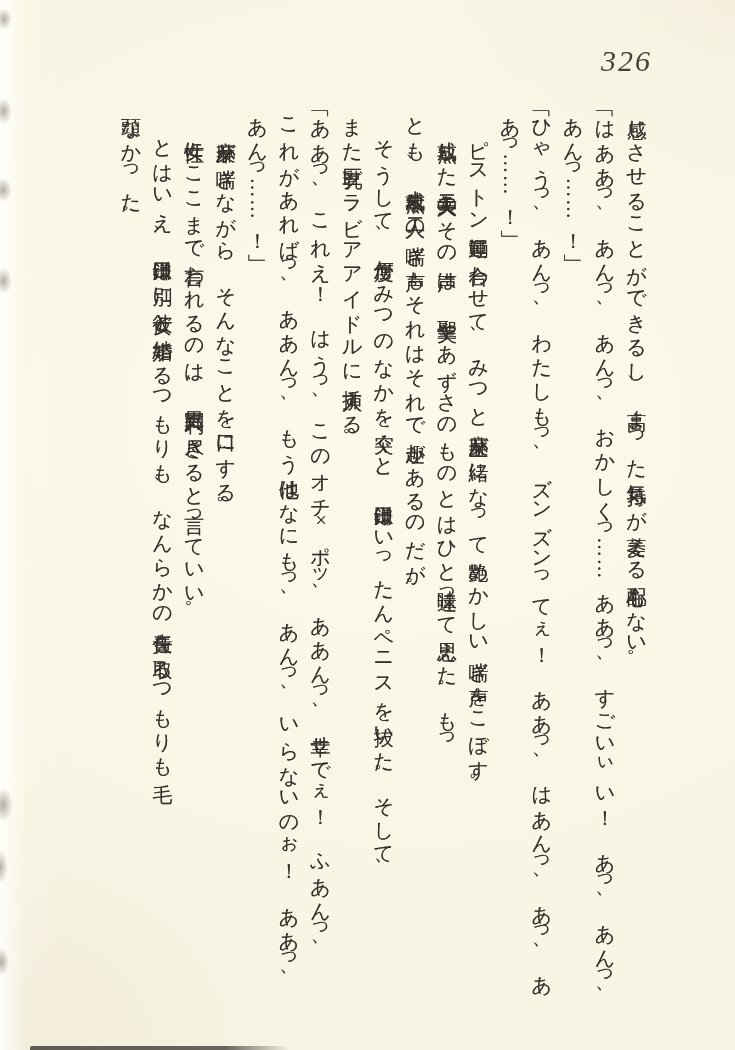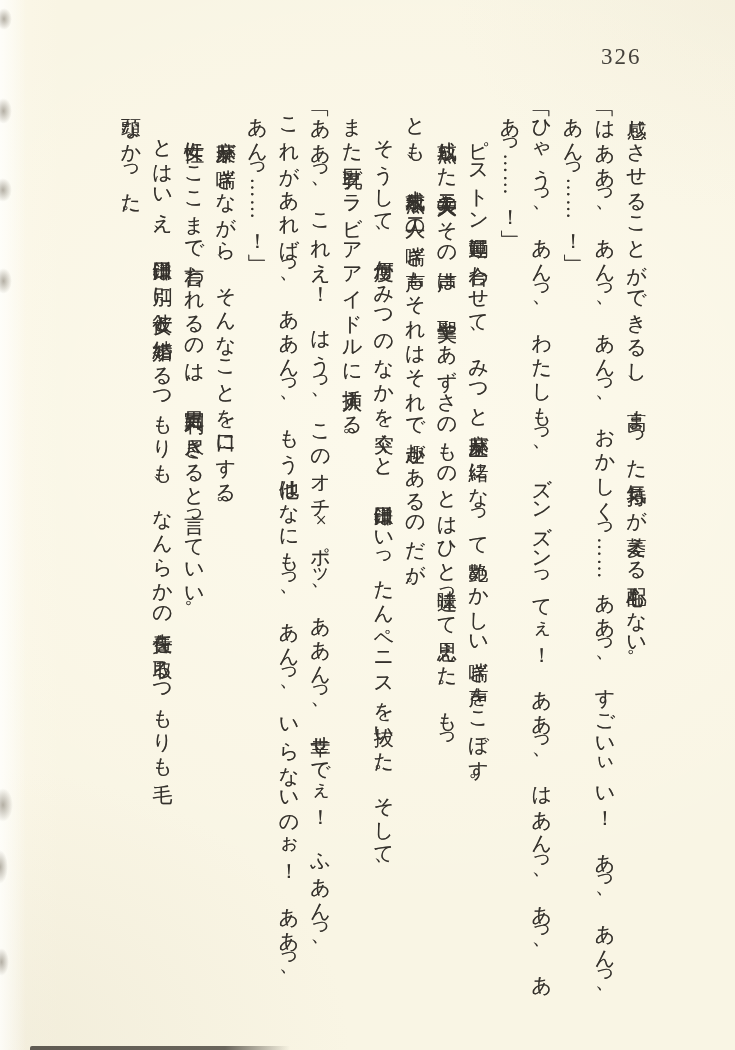--- a/index.html
+++ b/index.html
@@ -26,21 +26,22 @@
   .page-edge-left {
     position: absolute;
     left: 0; top: 0; bottom: 0;
     width: 26px;
     background: linear-gradient(90deg, rgba(255,255,252,0.8), rgba(255,255,252,0));
   }
   .page-number {
     position: absolute;
     top: 44px;
     left: 601px;
-    font-size: 23px;
+    font-size: 30px;
+    font-style: italic;
     letter-spacing: 2px;
     color: #45423c;
   }
   .text-block {
     position: absolute;
     top: 104px;
     right: 83px;
     height: 846px;
     writing-mode: vertical-rl;
     text-orientation: mixed;

